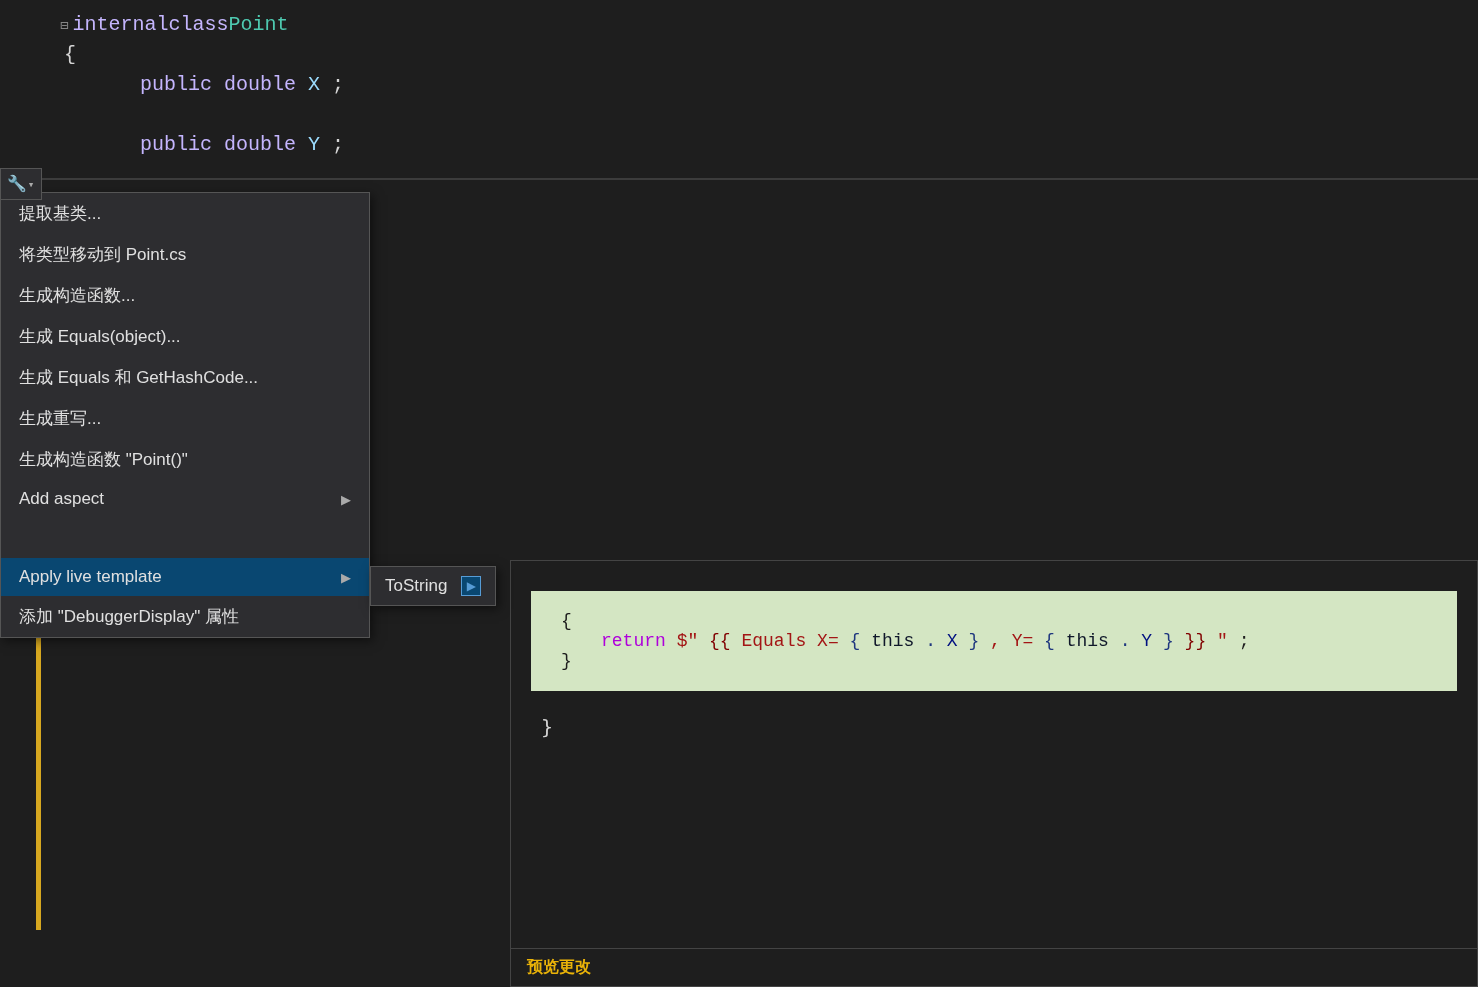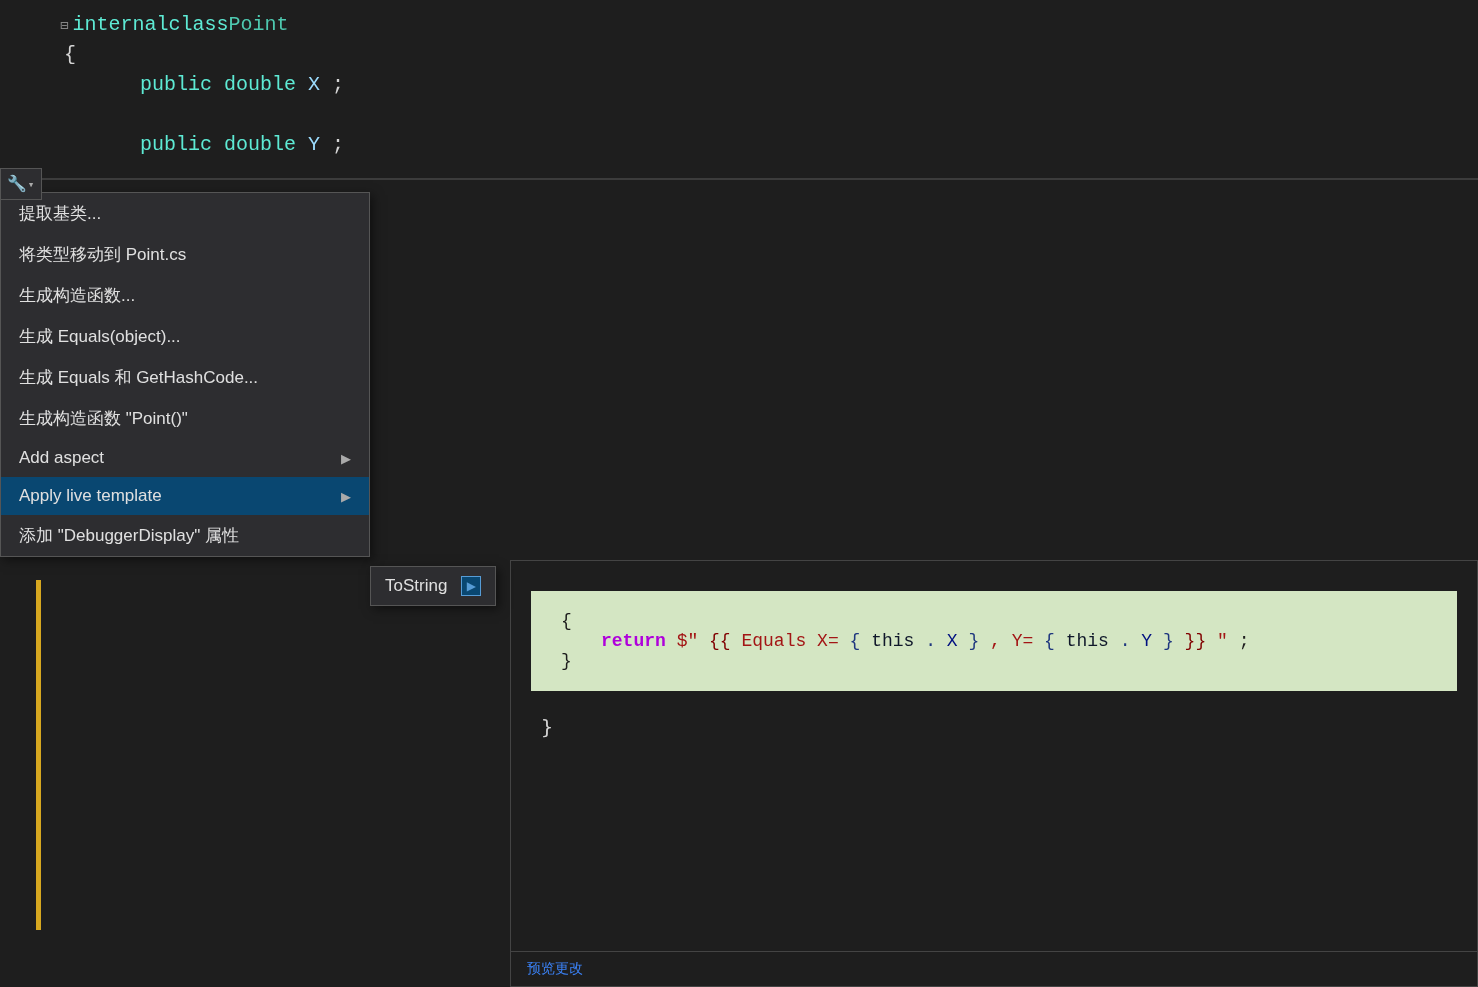--- a/index.html
+++ b/index.html
@@ -19,21 +19,21 @@
       left: 0;
       right: 0;
       bottom: 0;
       background: #1e1e1e;
       color: #d4d4d4;
       font-size: 20px;
       line-height: 1.5;
       padding: 10px 60px;
     }
 
-    .kw-blue { color: #5eead4; }
+    .kw-blue { color: #c4b5fd; }
     .kw-cyan { color: #4ec9b0; }
 
     
     .yellow-bar {
       position: absolute;
       left: 36px;
       top: 580px;
       width: 5px;
       height: 350px;
       background: #d7a820;
@@ -59,20 +59,21 @@
       padding: 9px 18px;
       cursor: pointer;
       display: flex;
       align-items: center;
       justify-content: space-between;
       white-space: nowrap;
     }
 
     .menu-item.active {
       background: #094771;
+      margin-top: 40px;
     }
 
     .menu-item .arrow {
       font-size: 13px;
       color: #aaa;
       margin-left: 10px;
     }
 
     
     .submenu-live-template {
@@ -144,37 +145,38 @@
       margin: 20px;
       font-size: 18px;
       color: #1e1e1e;
     }
 
     .preview-code-area .pkw { color: #0000ff; font-weight: bold; }
     .preview-code-area .pmethod { color: #795e26; }
     .preview-code-area .pthis { color: #0f172a; }
     .preview-code-area .pprop { color: #001080; }
     .preview-code-area .pstring { color: #a31515; }
-    .preview-code-area .preturn { color: #af00db; font-weight: bold; }
+    .preview-code-area .preturn { color: #af00db; }
 
     .preview-footer {
       padding: 8px 16px;
       border-top: 1px solid #444;
       position: absolute;
       bottom: 0;
       left: 0;
       right: 0;
     }
 
     .preview-footer-link {
-      color: #3b82f6;
+      color: #eab308;
       font-family: 'Segoe UI', sans-serif;
-      font-size: 14px;
+      font-size: 16px;
       cursor: pointer;
       text-decoration: none;
+      font-weight: bold;
     }
 
     
     .wrench-area {
       position: absolute;
       left: 0;
       top: 168px;
       width: 42px;
       height: 32px;
       background: #2d2d30;
@@ -252,20 +254,23 @@
     <span>将类型移动到 Point.cs</span>
   </div>
   <div class="menu-item">
     <span>生成构造函数...</span>
   </div>
   <div class="menu-item">
     <span>生成 Equals(object)...</span>
   </div>
   <div class="menu-item">
     <span>生成 Equals 和 GetHashCode...</span>
+  </div>
+  <div class="menu-item">
+    <span>生成重写...</span>
   </div>
   <div class="menu-item">
     <span>生成构造函数 "Point()"</span>
   </div>
   <div class="menu-item">
     <span>Add aspect</span>
     <span class="arrow">▶</span>
   </div>
   <div class="menu-item active">
     <span>Apply live template</span>

